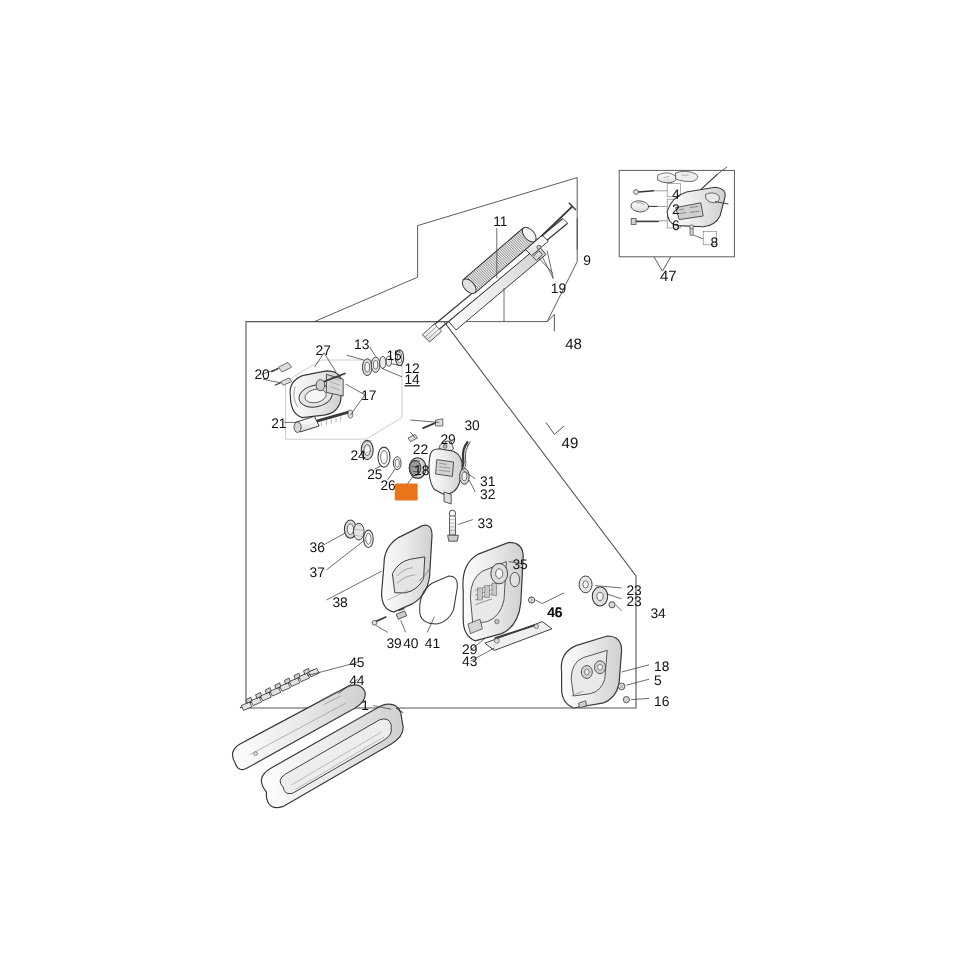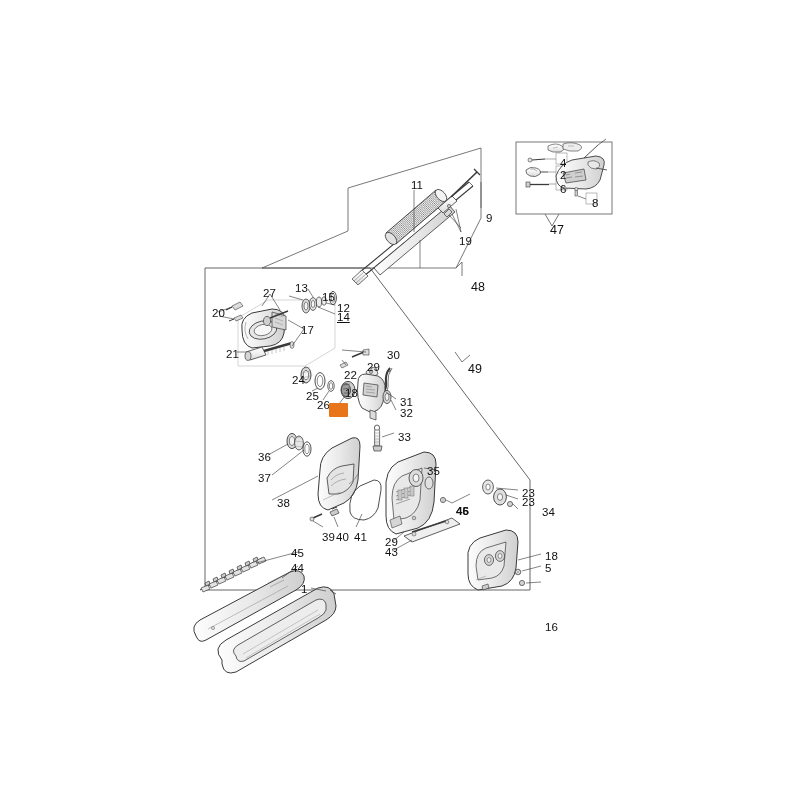--- a/index.html
+++ b/index.html
@@ -449,16 +449,16 @@
       <div class="lbl" style="left: 354px; top: 532px;">41</div>
       <div class="lbl" style="left: 522px; top: 497px;">23</div>
       <div class="lbl" style="left: 385px; top: 547px;">43</div>
       <div class="lbl" style="left: 291px; top: 563px;">44</div>
       <div class="lbl" style="left: 291px; top: 548px;">45</div>
       <div class="lbl" style="left: 456px; top: 506px;">45</div>
       <div class="lbl" style="left: 456px; top: 506px; font-weight: bold;">46</div>
       <div class="lbl big" style="left: 550px; top: 224px;">47</div>
       <div class="lbl big" style="left: 471px; top: 271px; margin-top: 10px;">48</div>
       <div class="lbl big" style="left: 468px; top: 363px;">49</div>
-      <div class="lbl" style="left: 545px; top: 580px; margin-top: 42px;">16</div>
+      <div class="lbl" style="left: 545px; top: 580px;">16</div>
     </div>
 
 </div>
 
 </body></html>

